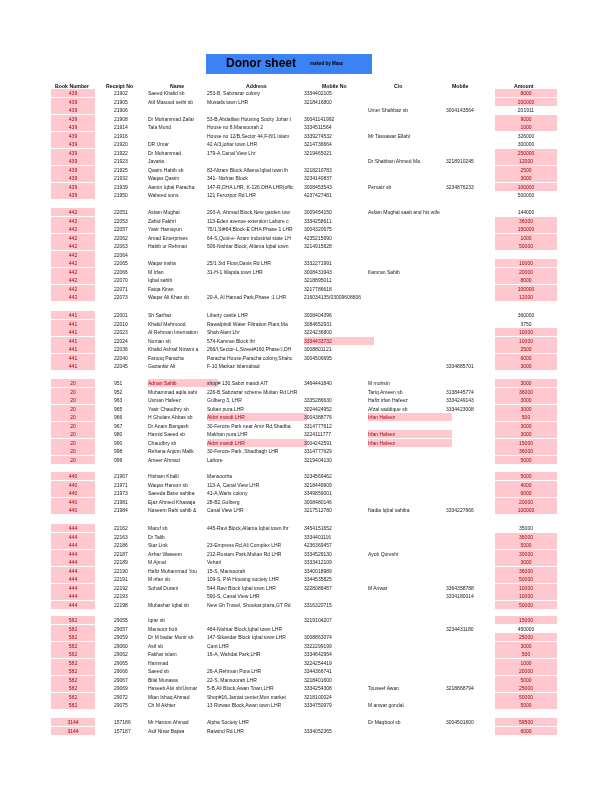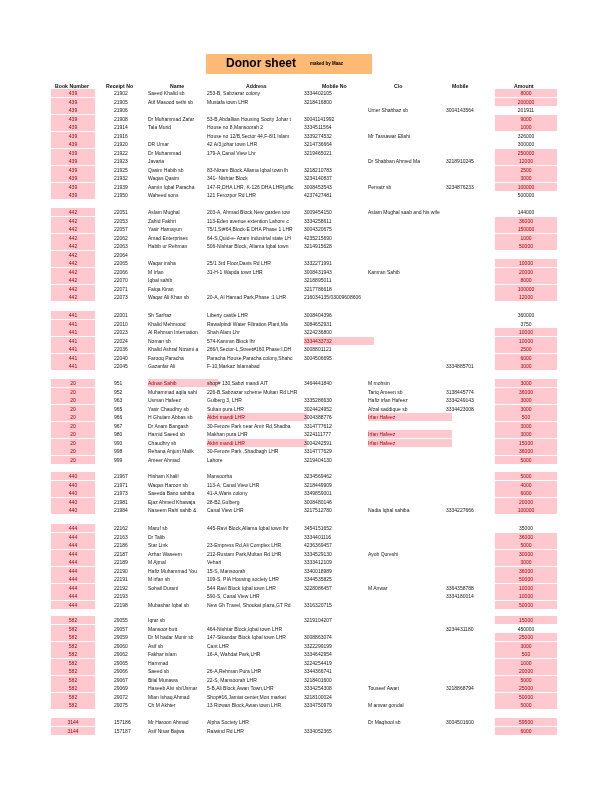--- a/index.html
+++ b/index.html
@@ -1,19 +1,19 @@
 <!DOCTYPE html>
 <html><head>
 <meta charset="utf-8">
 <style>
   html, body { margin:0; padding:0; background:#ffffff; }
   body { width:612px; height:792px; position:relative; overflow:hidden;
          font-family:"Liberation Sans", sans-serif; color:#1a1a1a; }
   .title-box { position:absolute; left:206px; top:54px; width:166px; height:20px;
-               background:#fdba74;text-align:right; }
+               background:#3b82f6;text-align:right; }
   .title-main { position:absolute; left:20px; top:2px; font-size:12px; font-weight:bold; color:#000; }
   .title-sub { position:absolute; left:104px; top:7px; font-size:4.5px; font-weight:bold; color:#000; }
   .hdr { position:absolute; top:83px; font-size:5.2px; font-weight:bold; color:#111; white-space:nowrap; }
   .row { position:absolute; left:0; width:612px; height:8.4px; font-size:5px; white-space:nowrap; }
   .c { position:absolute; top:0; line-height:8.4px; overflow:hidden; }
   .book { left:51px; width:44px; text-align:center; background:#ffc7ce; color:#9c0006; }
   .receipt { left:114px; width:30px; }
   .name { left:148px; width:70px; }
   .addr { left:207px; width:100px; }
   .mobile { left:304px; width:70px; }

